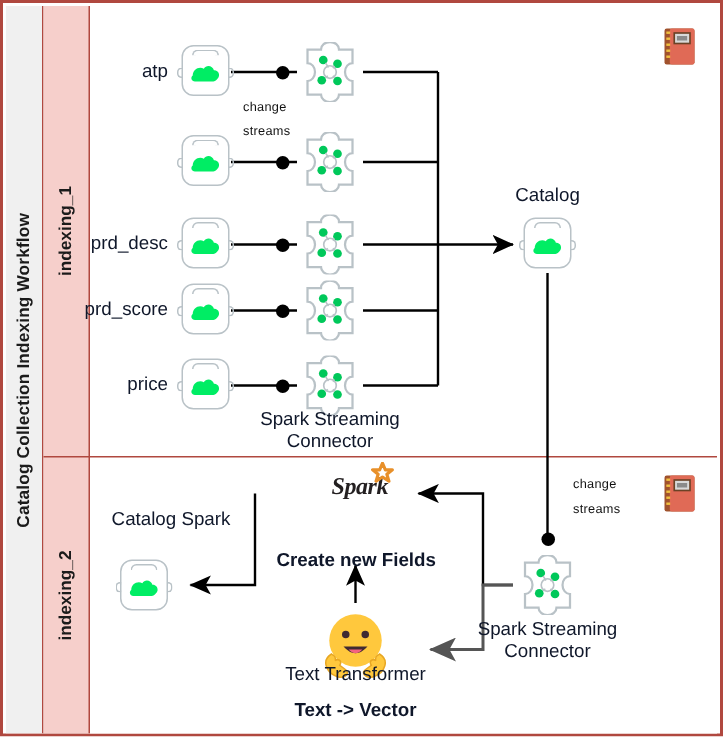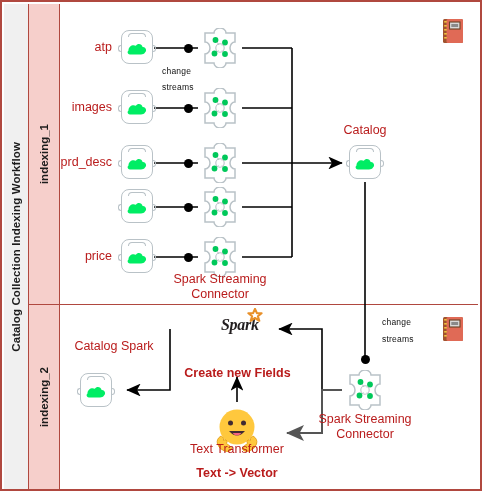--- a/index.html
+++ b/index.html
@@ -37,21 +37,21 @@
   #lane2-head{top:302px;height:185px;border-top:1px solid #b0483f;}
   .lane-body{position:absolute;left:58px;right:2px;background:#fff;}
   #lane1-body{top:2px;height:300px;}
   #lane2-body{top:302px;height:185px;border-top:1px solid #b0483f;}
 
   
   .canvas{position:absolute;left:0;top:0;width:482px;height:491px;pointer-events:none;}
 
   
   .lbl{
-    position:absolute;font-size:12.5px;color:#b91c1c;white-space:nowrap;
+    position:absolute;font-size:12.5px;color:#0f172a;white-space:nowrap;
     line-height:15px;
   }
   .lbl.c{text-align:center;}
   .lbl.r{text-align:right;}
   .tiny{font-size:8.5px;color:#111;letter-spacing:.2px;}
 
   
   .mnode{position:absolute;width:38px;height:38px;}
   .mnode .box{
     position:absolute;left:3px;top:1px;width:32px;height:34px;
@@ -153,22 +153,22 @@
 
       <line x1="235" y1="400" x2="235" y2="375" marker-end="url(#ah)"></line>
     </g>
     <g stroke="#555" stroke-width="2" fill="none">
 
       <path d="M340,388 L320,388 L320,431 L285,431" marker-end="url(#ahg)"></path>
     </g>
   </svg>
 
   <div class="lbl r" style="left:40px;top:38px;width:70px;">atp</div>
-  <div class="lbl r" style="left:40px;top:98px;width:70px;">images</div>
   <div class="lbl r" style="left:36px;top:153px;width:74px;">prd_desc</div>
+  <div class="lbl r" style="left:32px;top:197px;width:78px;">prd_score</div>
   <div class="lbl r" style="left:40px;top:247px;width:70px;">price</div>
 
   <div class="mnode" style="left:116px;top:27px;">
     <div class="box"></div>
     <div class="cap"></div>
     <div class="ear l"></div>
     <div class="ear r"></div>
     <svg width="20" height="13" viewBox="0 0 20 13">
       <path d="M3,12.4 C0.6,12.4 -0.2,9.6 1.5,8.4 C1.4,4.4 5.6,2 8.9,3.8 C10.4,0.9 14.9,1.6 15.6,4.9 C18.6,4.6 20.3,8.4 18,10.5 C17.1,11.9 15.8,12.4 14,12.4 Z" fill="#00ed64"></path>
     </svg>

